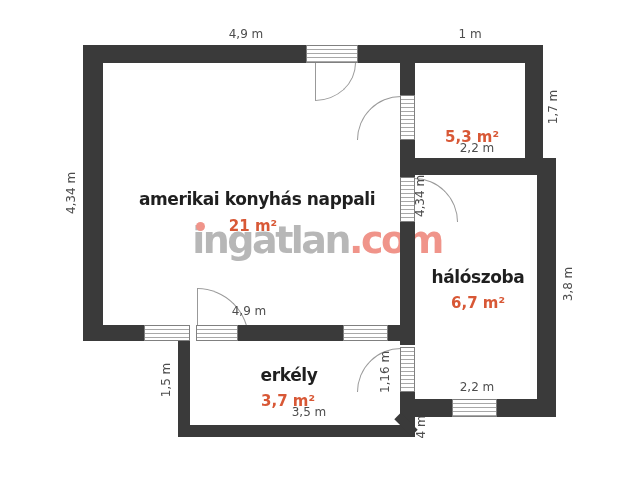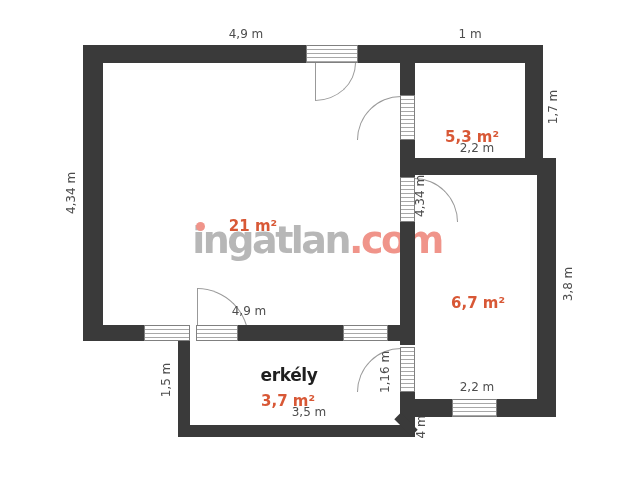--- a/index.html
+++ b/index.html
@@ -59,22 +59,24 @@
 
   <div class="win" style="left:144px;top:325px;width:46px;height:16px;"></div>
   <div class="win" style="left:196px;top:325px;width:42px;height:16px;"></div>
   <div class="win" style="left:343px;top:325px;width:45px;height:16px;"></div>
   <div class="win" style="left:452px;top:399px;width:45px;height:18px;"></div>
   <div class="win" style="left:306px;top:45px;width:52px;height:18px;"></div>
   <div class="win" style="left:400px;top:95px;width:15px;height:45px;"></div>
   <div class="win" style="left:400px;top:177px;width:15px;height:45px;"></div>
   <div class="win" style="left:400px;top:347px;width:15px;height:45px;"></div>
 
+  <div class="room-name" style="left:257px;top:199px;">amerikai konyhás nappali</div>
   <div class="room-area" style="left:253px;top:226px;">21 m²</div>
   <div class="room-area" style="left:472px;top:137px;">5,3 m²</div>
+  <div class="room-name" style="left:478px;top:277px;">hálószoba</div>
   <div class="room-area" style="left:478px;top:303px;">6,7 m²</div>
   <div class="room-name" style="left:289px;top:375px;">erkély</div>
   <div class="room-area" style="left:288px;top:401px;">3,7 m²</div>
 
   <div class="dim" style="left:246px;top:34px;">4,9 m</div>
   <div class="dim" style="left:470px;top:34px;">1 m</div>
   <div class="dim" style="left:249px;top:311px;">4,9 m</div>
   <div class="dim" style="left:477px;top:148px;">2,2 m</div>
   <div class="dim" style="left:477px;top:387px;">2,2 m</div>
   <div class="dim" style="left:309px;top:412px;">3,5 m</div>

